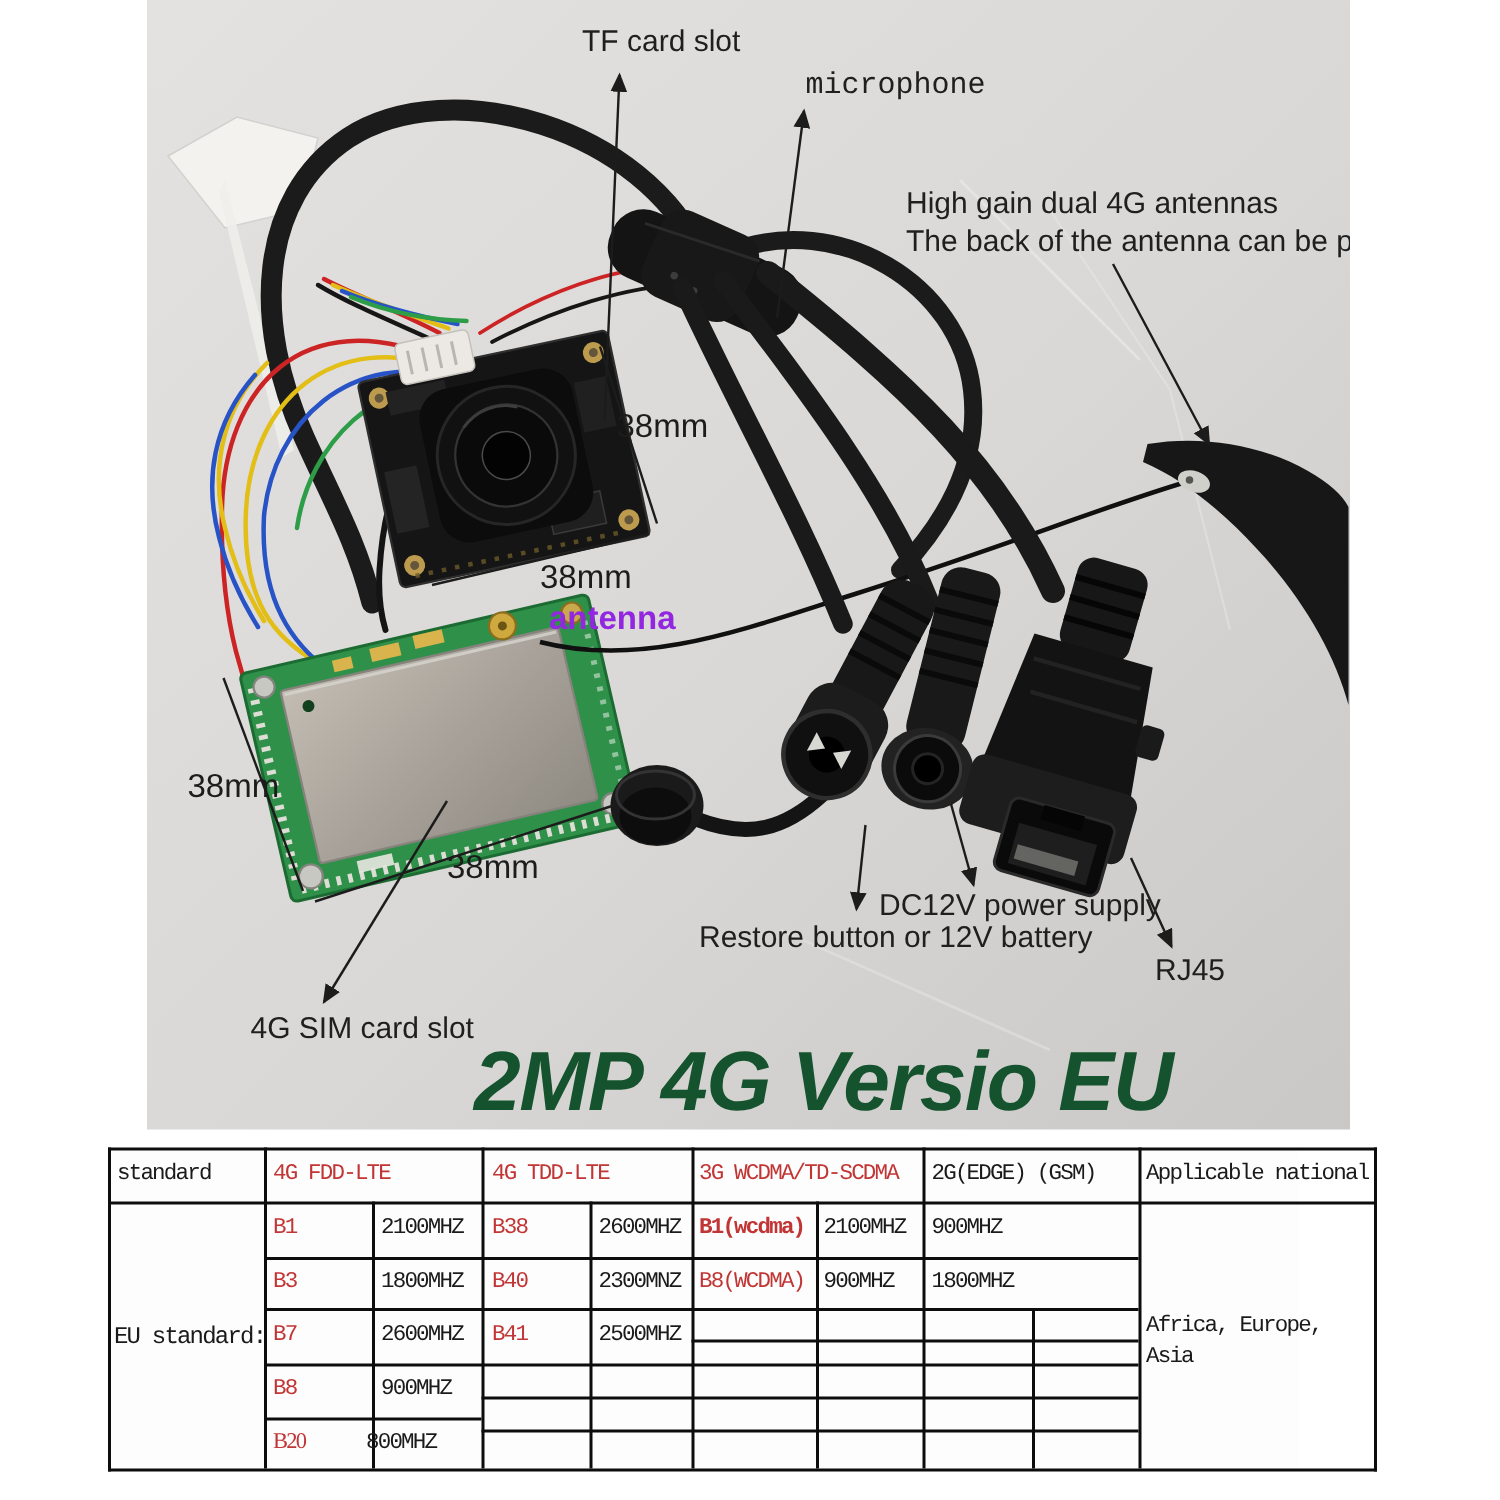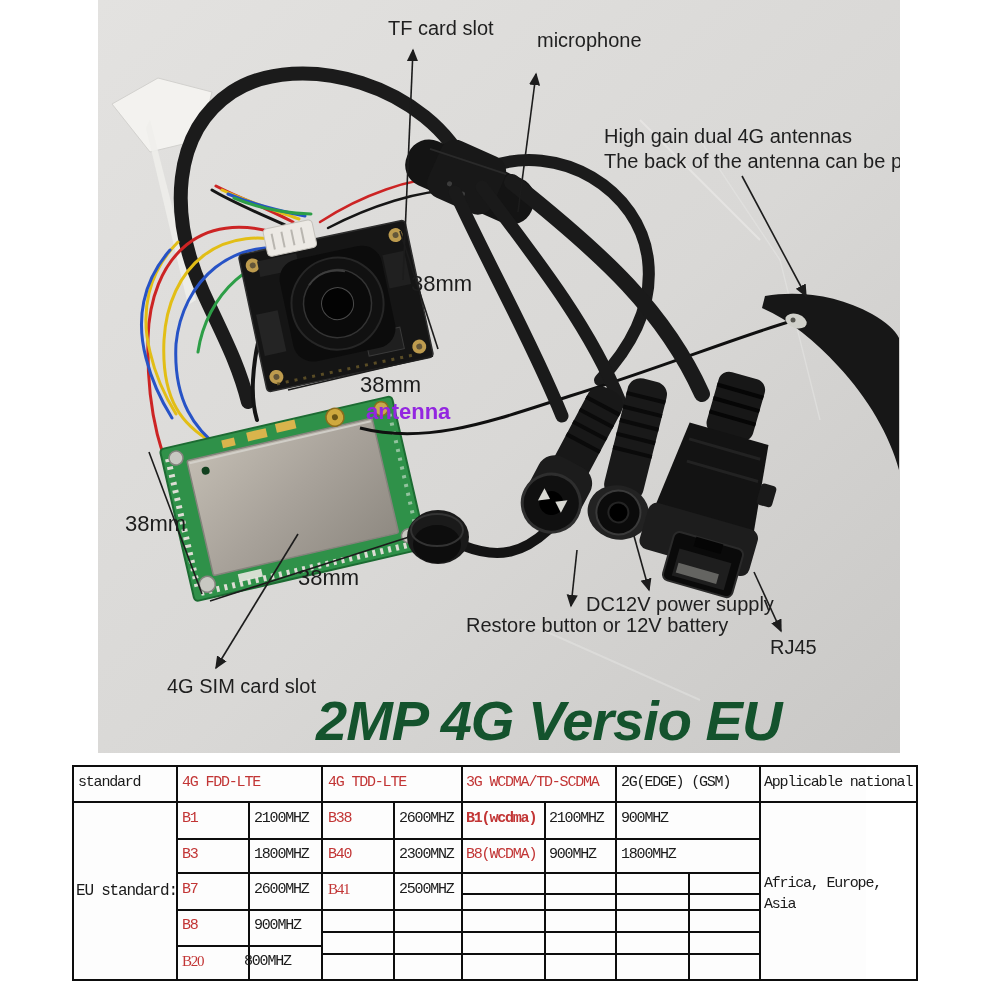--- a/index.html
+++ b/index.html
@@ -214,21 +214,21 @@
       <path d="M 518,212 L 536,74" marker-end="url(#ah)"></path>
       <path d="M 742,176 L 806,296" marker-end="url(#ah)"></path>
       <path d="M 577,550 L 571,606" marker-end="url(#ah)"></path>
       <path d="M 634,536 L 649,590" marker-end="url(#ah)"></path>
       <path d="M 754,572 L 781,631" marker-end="url(#ah)"></path>
       <path d="M 298,534 L 216,668" marker-end="url(#ah)"></path>
     </g>
   </svg>
 
   <div class="ann" style="left:388px;top:16px;">TF card slot</div>
-  <div class="ann" style="left:537px;top:28px;">microphone</div>
+  <div class="ann" style="left:537px;top:46px;font-family:Liberation Mono, monospace;">microphone</div>
   <div class="ann" style="left:604px;top:124px;">High gain dual 4G antennas</div>
   <div class="ann" style="left:604px;top:149px;max-width:296px;overflow:hidden;">The back of the antenna can be paste</div>
   <div class="dim" style="left:411px;top:271px;">38mm</div>
   <div class="dim" style="left:360px;top:372px;">38mm</div>
   <div class="ann-purple" style="left:366px;top:399px;">antenna</div>
   <div class="dim" style="left:125px;top:511px;">38mm</div>
   <div class="dim" style="left:298px;top:565px;">38mm</div>
   <div class="ann" style="left:466px;top:613px;">Restore button or 12V battery</div>
   <div class="ann" style="left:586px;top:592px;">DC12V power supply</div>
   <div class="ann" style="left:770px;top:635px;">RJ45</div>
@@ -277,21 +277,21 @@
     <div class="cell" style="left:182px;top:116px;">2600MHZ</div>
     <div class="cell red" style="left:110px;top:152px;">B8</div>
     <div class="cell" style="left:182px;top:152px;">900MHZ</div>
     <div class="cell red" style="left:110px;top:188px;font-family:Liberation Serif, serif;">B20</div>
     <div class="cell" style="left:172px;top:188px;">800MHZ</div>
 
     <div class="cell red" style="left:256px;top:45px;">B38</div>
     <div class="cell" style="left:327px;top:45px;">2600MHZ</div>
     <div class="cell red" style="left:256px;top:81px;">B40</div>
     <div class="cell" style="left:327px;top:81px;">2300MNZ</div>
-    <div class="cell red" style="left:256px;top:116px;font-family:Liberation Serif, serif;">B41</div>
+    <div class="cell red" style="left:256px;top:116px;">B41</div>
     <div class="cell" style="left:327px;top:116px;">2500MHZ</div>
 
     <div class="cell red" style="left:394px;top:45px;font-weight:bold;">B1(wcdma)</div>
     <div class="cell" style="left:477px;top:45px;">2100MHZ</div>
     <div class="cell red" style="left:394px;top:81px;">B8(WCDMA)</div>
     <div class="cell" style="left:477px;top:81px;">900MHZ</div>
 
     <div class="cell" style="left:549px;top:45px;">900MHZ</div>
     <div class="cell" style="left:549px;top:81px;">1800MHZ</div>
 

